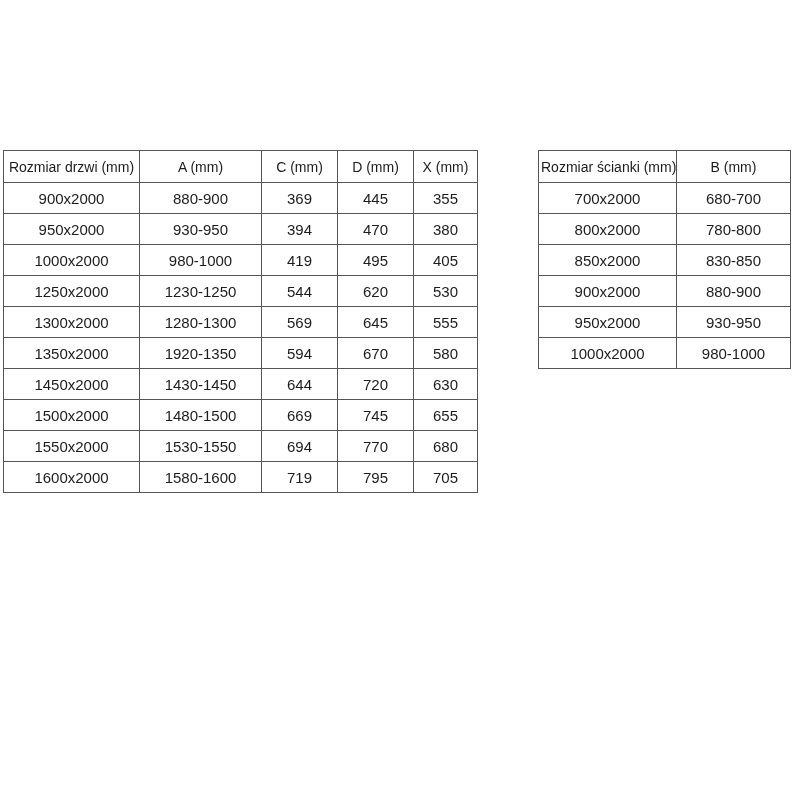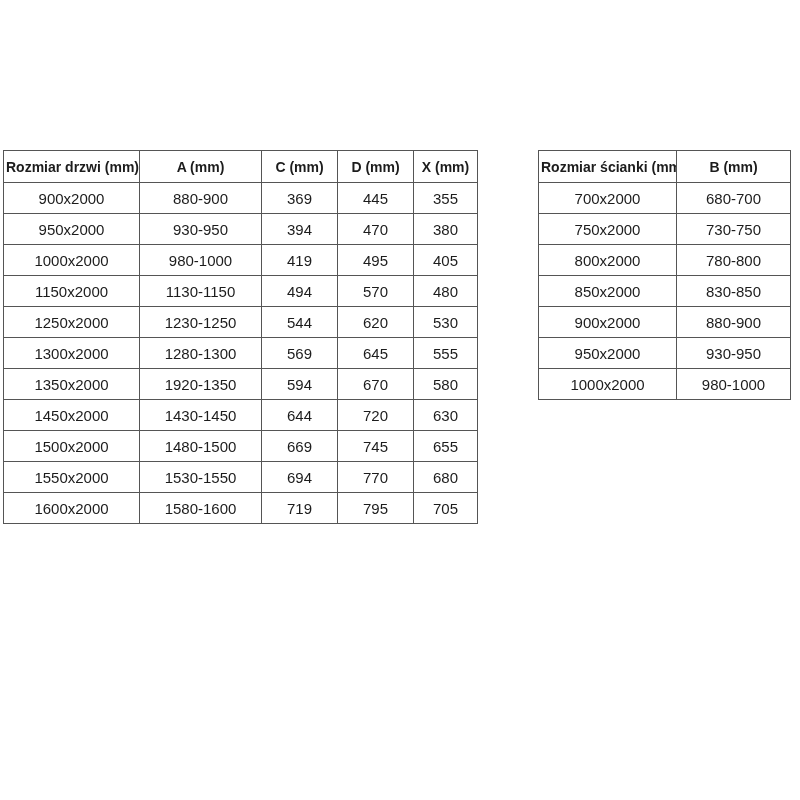--- a/index.html
+++ b/index.html
@@ -36,21 +36,21 @@
     text-align: center;
     vertical-align: middle;
     padding: 0 2px;
     height: 30px;
     color: #1c1c1c;
     white-space: nowrap;
     overflow: hidden;
   }
   .dim-table th {
     font-size: 14px;
-    font-weight: bold;
+    font-weight: normal;
     height: 31px;
   }
   .dim-table td {
     font-size: 15px;
     font-weight: normal;
   }
 </style>
 </head>
 <body>
 
@@ -87,27 +87,20 @@
           <td>394</td>
           <td>470</td>
           <td>380</td>
         </tr>
         <tr>
           <td>1000x2000</td>
           <td>980-1000</td>
           <td>419</td>
           <td>495</td>
           <td>405</td>
-        </tr>
-        <tr>
-          <td>1150x2000</td>
-          <td>1130-1150</td>
-          <td>494</td>
-          <td>570</td>
-          <td>480</td>
         </tr>
         <tr>
           <td>1250x2000</td>
           <td>1230-1250</td>
           <td>544</td>
           <td>620</td>
           <td>530</td>
         </tr>
         <tr>
           <td>1300x2000</td>
@@ -164,24 +157,20 @@
           <th>Rozmiar ścianki (mm)</th>
           <th>B (mm)</th>
         </tr>
     </thead>
     <tbody>
         <tr>
           <td>700x2000</td>
           <td>680-700</td>
         </tr>
         <tr>
-          <td>750x2000</td>
-          <td>730-750</td>
-        </tr>
-        <tr>
           <td>800x2000</td>
           <td>780-800</td>
         </tr>
         <tr>
           <td>850x2000</td>
           <td>830-850</td>
         </tr>
         <tr>
           <td>900x2000</td>
           <td>880-900</td>

